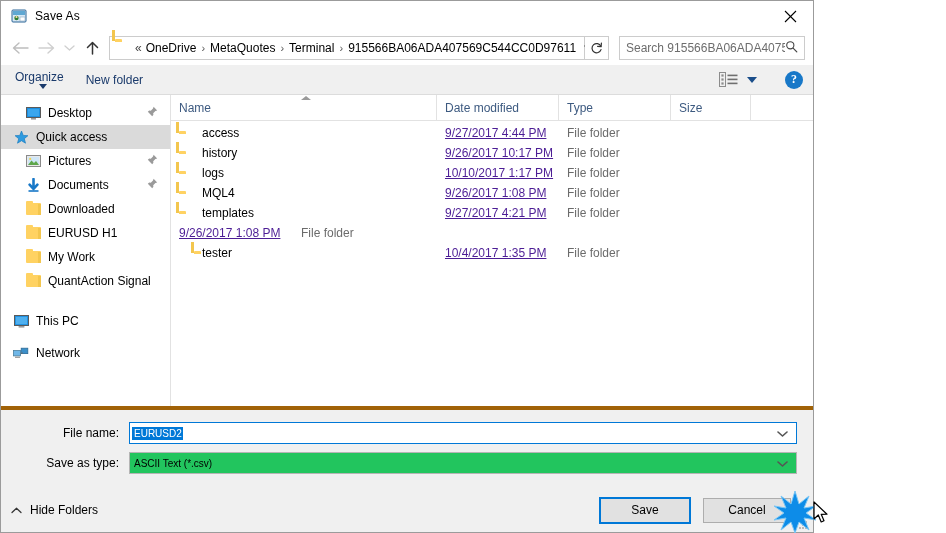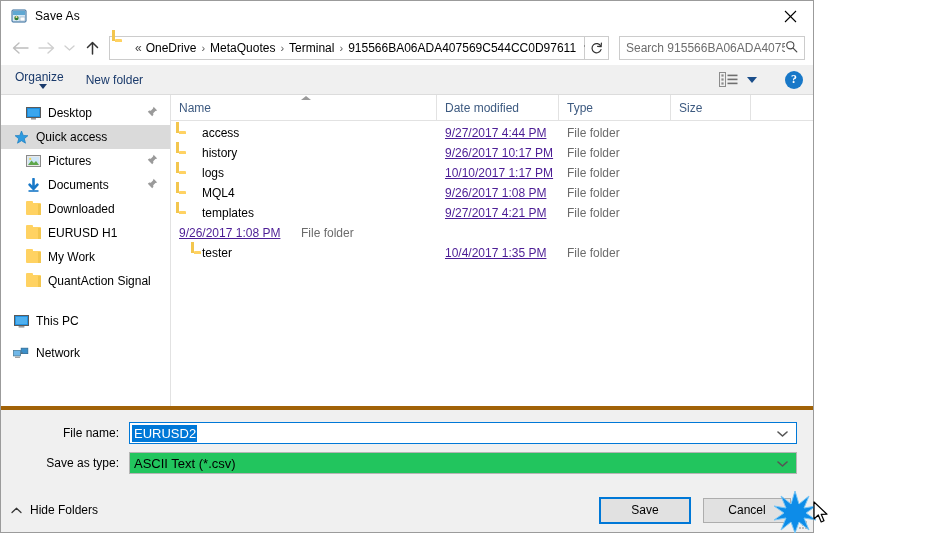--- a/index.html
+++ b/index.html
@@ -327,21 +327,21 @@
   }
   .combo.filename {
     background: #ffffff;
     border: 1px solid #0078d7;
   }
   .combo.filetype {
     background: #22c55e;
     border: 1px solid #b5b5b5;
   }
   .combo .val {
-    font-size: 13px;
+    font-size: 10px;
     color: #000;
     padding-left: 4px;
     white-space: nowrap;
   }
   .combo.filename .val {
     background: #0078d7;
     color: #ffffff;
     padding: 1px 1px 1px 2px;
     margin-left: 2px;
   }

